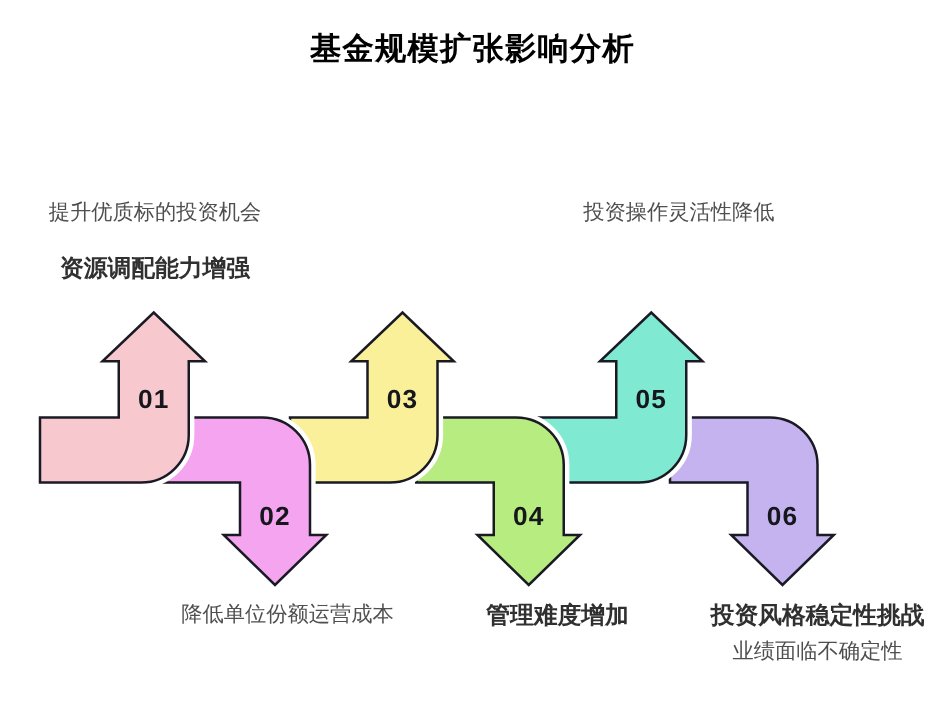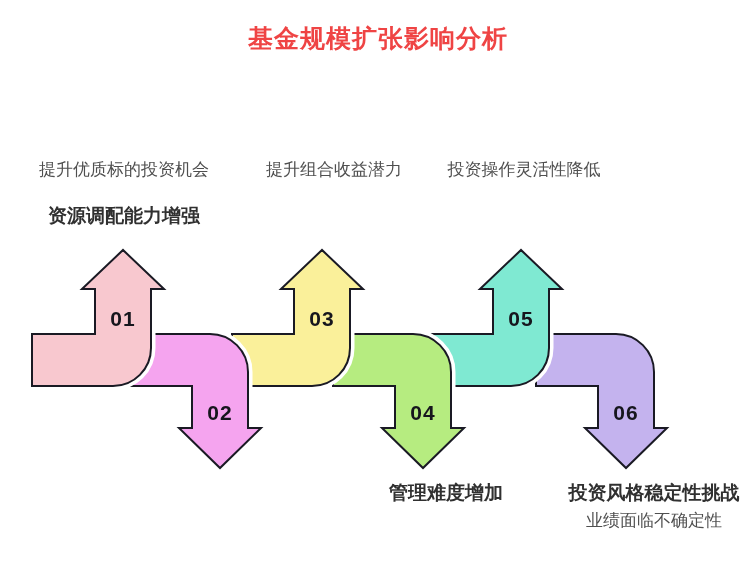--- a/index.html
+++ b/index.html
@@ -6,21 +6,21 @@
   body {
     width: 756px; height: 563px;
     background: #ffffff;
     overflow: hidden;
     position: relative;
     font-family: "Liberation Sans", "DejaVu Sans", sans-serif;
   }
   .main-title {
     position: absolute; top: 22px; left: 0; width: 100%;
     margin: 0; text-align: center;
-    font-size: 25px; font-weight: bold; color: #ef4444;
+    font-size: 25px; font-weight: bold; color: #000000;
     letter-spacing: 1px;
   }
   .label-group {
     position: absolute; width: 300px; text-align: center;
   }
   .label-group .sub {
     font-size: 17px; color: #4f4f4f; line-height: 22px;
   }
   .label-group .ttl {
     font-size: 19px; font-weight: bold; color: #303030; line-height: 24px;
@@ -46,27 +46,27 @@
 </head>
 <body>
 
 <h1 class="main-title">基金规模扩张影响分析</h1>
 
 <div class="label-group top" style="left:-26px">
   <div class="sub">提升优质标的投资机会</div>
   <div class="ttl">资源调配能力增强</div>
 </div>
 <div class="label-group top" style="left:184px">
-  <div class="sub">提升组合收益潜力</div>
 </div>
-<div class="label-group top" style="left:374px">
+<div class="label-group top" style="left:393px">
   <div class="sub">投资操作灵活性降低</div>
 </div>
 
 <div class="label-group bottom" style="left:80px">
+  <div class="sub">降低单位份额运营成本</div>
 </div>
 <div class="label-group bottom" style="left:296px">
   <div class="ttl">管理难度增加</div>
 </div>
 <div class="label-group bottom" style="left:504px">
   <div class="ttl">投资风格稳定性挑战</div>
   <div class="sub">业绩面临不确定性</div>
 </div>
 
 <svg class="diagram-svg" width="756" height="563" viewBox="0 0 756 563">

